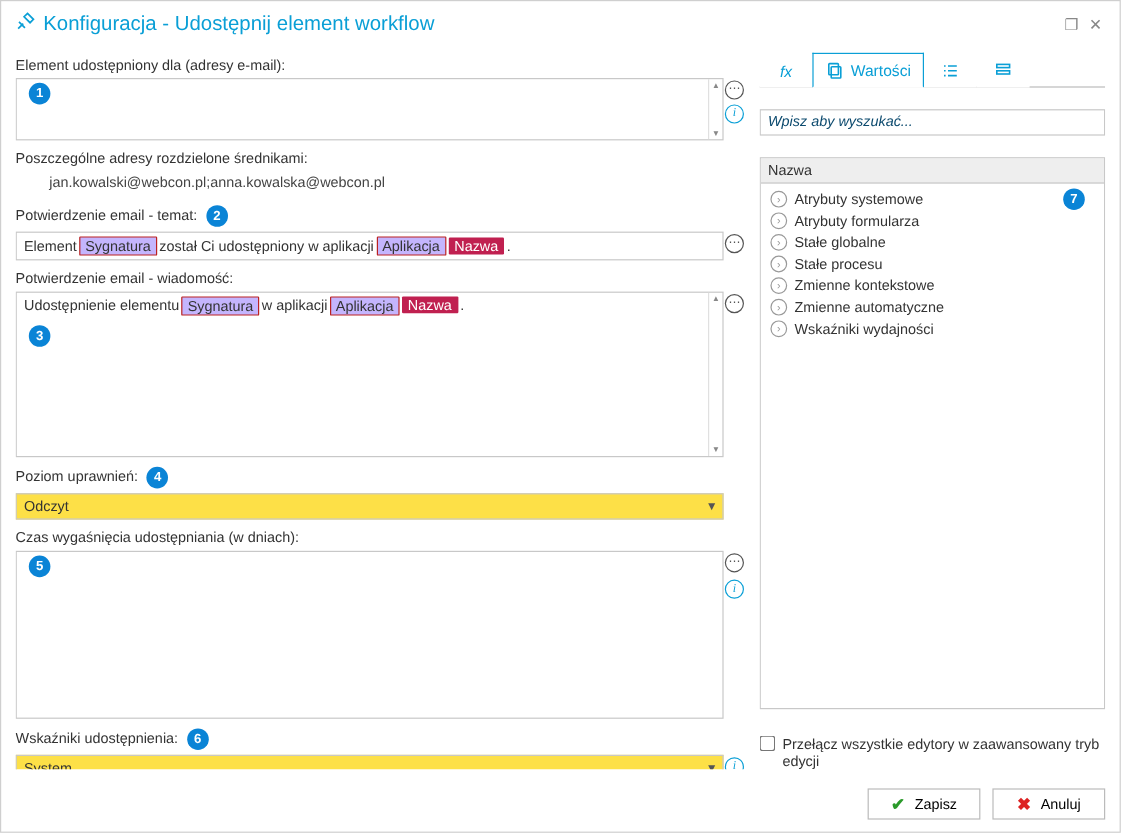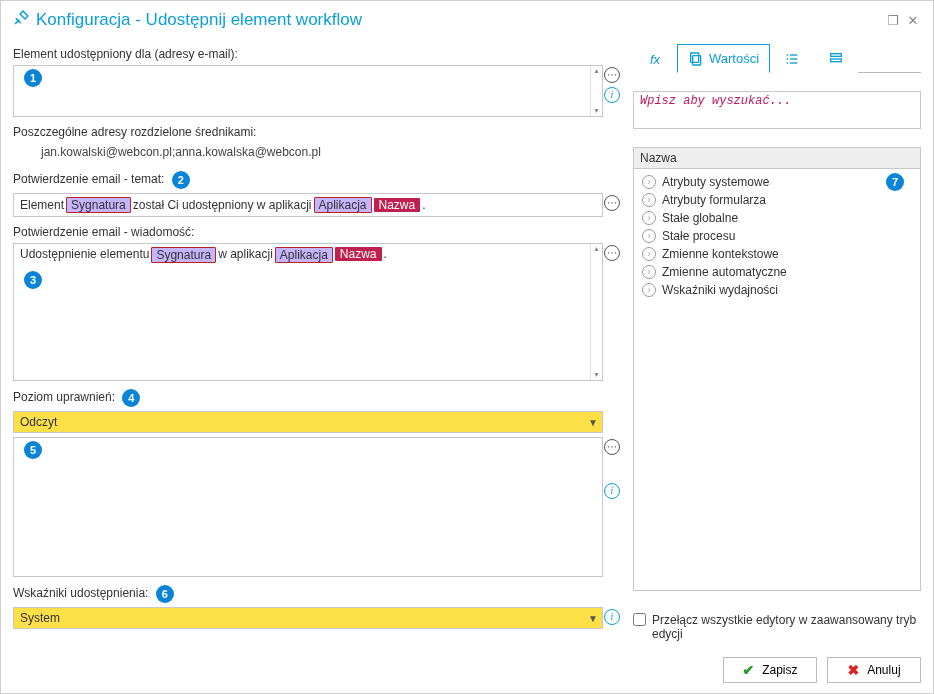--- a/index.html
+++ b/index.html
@@ -105,25 +105,24 @@
     background:#fff;
   }
   .tab.active {
     border:1px solid #0a9fd6;
     border-bottom:1px solid #fff;
   }
   .tab.wide { width:auto; padding:0 10px; gap:5px; }
   .tab svg { width:16px; height:16px; }
   .search-input {
     border:1px solid #c8c8c8;
-    height:38px;
+    height:22px;
     padding:2px 6px;
-    color:#be185d;
+    color:#0c4a6e;
     font-style:italic;
-    font-family:Liberation Mono, monospace;
   }
   .tree-box {
     border:1px solid #c8c8c8;
     flex:1;
     display:flex;
     flex-direction:column;
     overflow:hidden;
   }
   .tree-header {
     background:#eee;
@@ -259,20 +258,21 @@
       <span class="badge">4</span>
     </div>
     <div class="field-wrap">
       <div class="select-box" style="flex:1;">
         <span>Odczyt</span>
         <span class="chev">▼</span>
       </div>
       <div class="icon-col"></div>
     </div>
 
+    <div class="label">Czas wygaśnięcia udostępniania (w dniach):</div>
     <div class="field-wrap">
       <div class="field-body" style="height:140px;">
         <div class="field-content flex-tokens">
           <span class="badge">5</span>
         </div>
       </div>
       <div class="icon-col">
         <span class="icon-circle">⋯</span>
       </div>
     </div>

